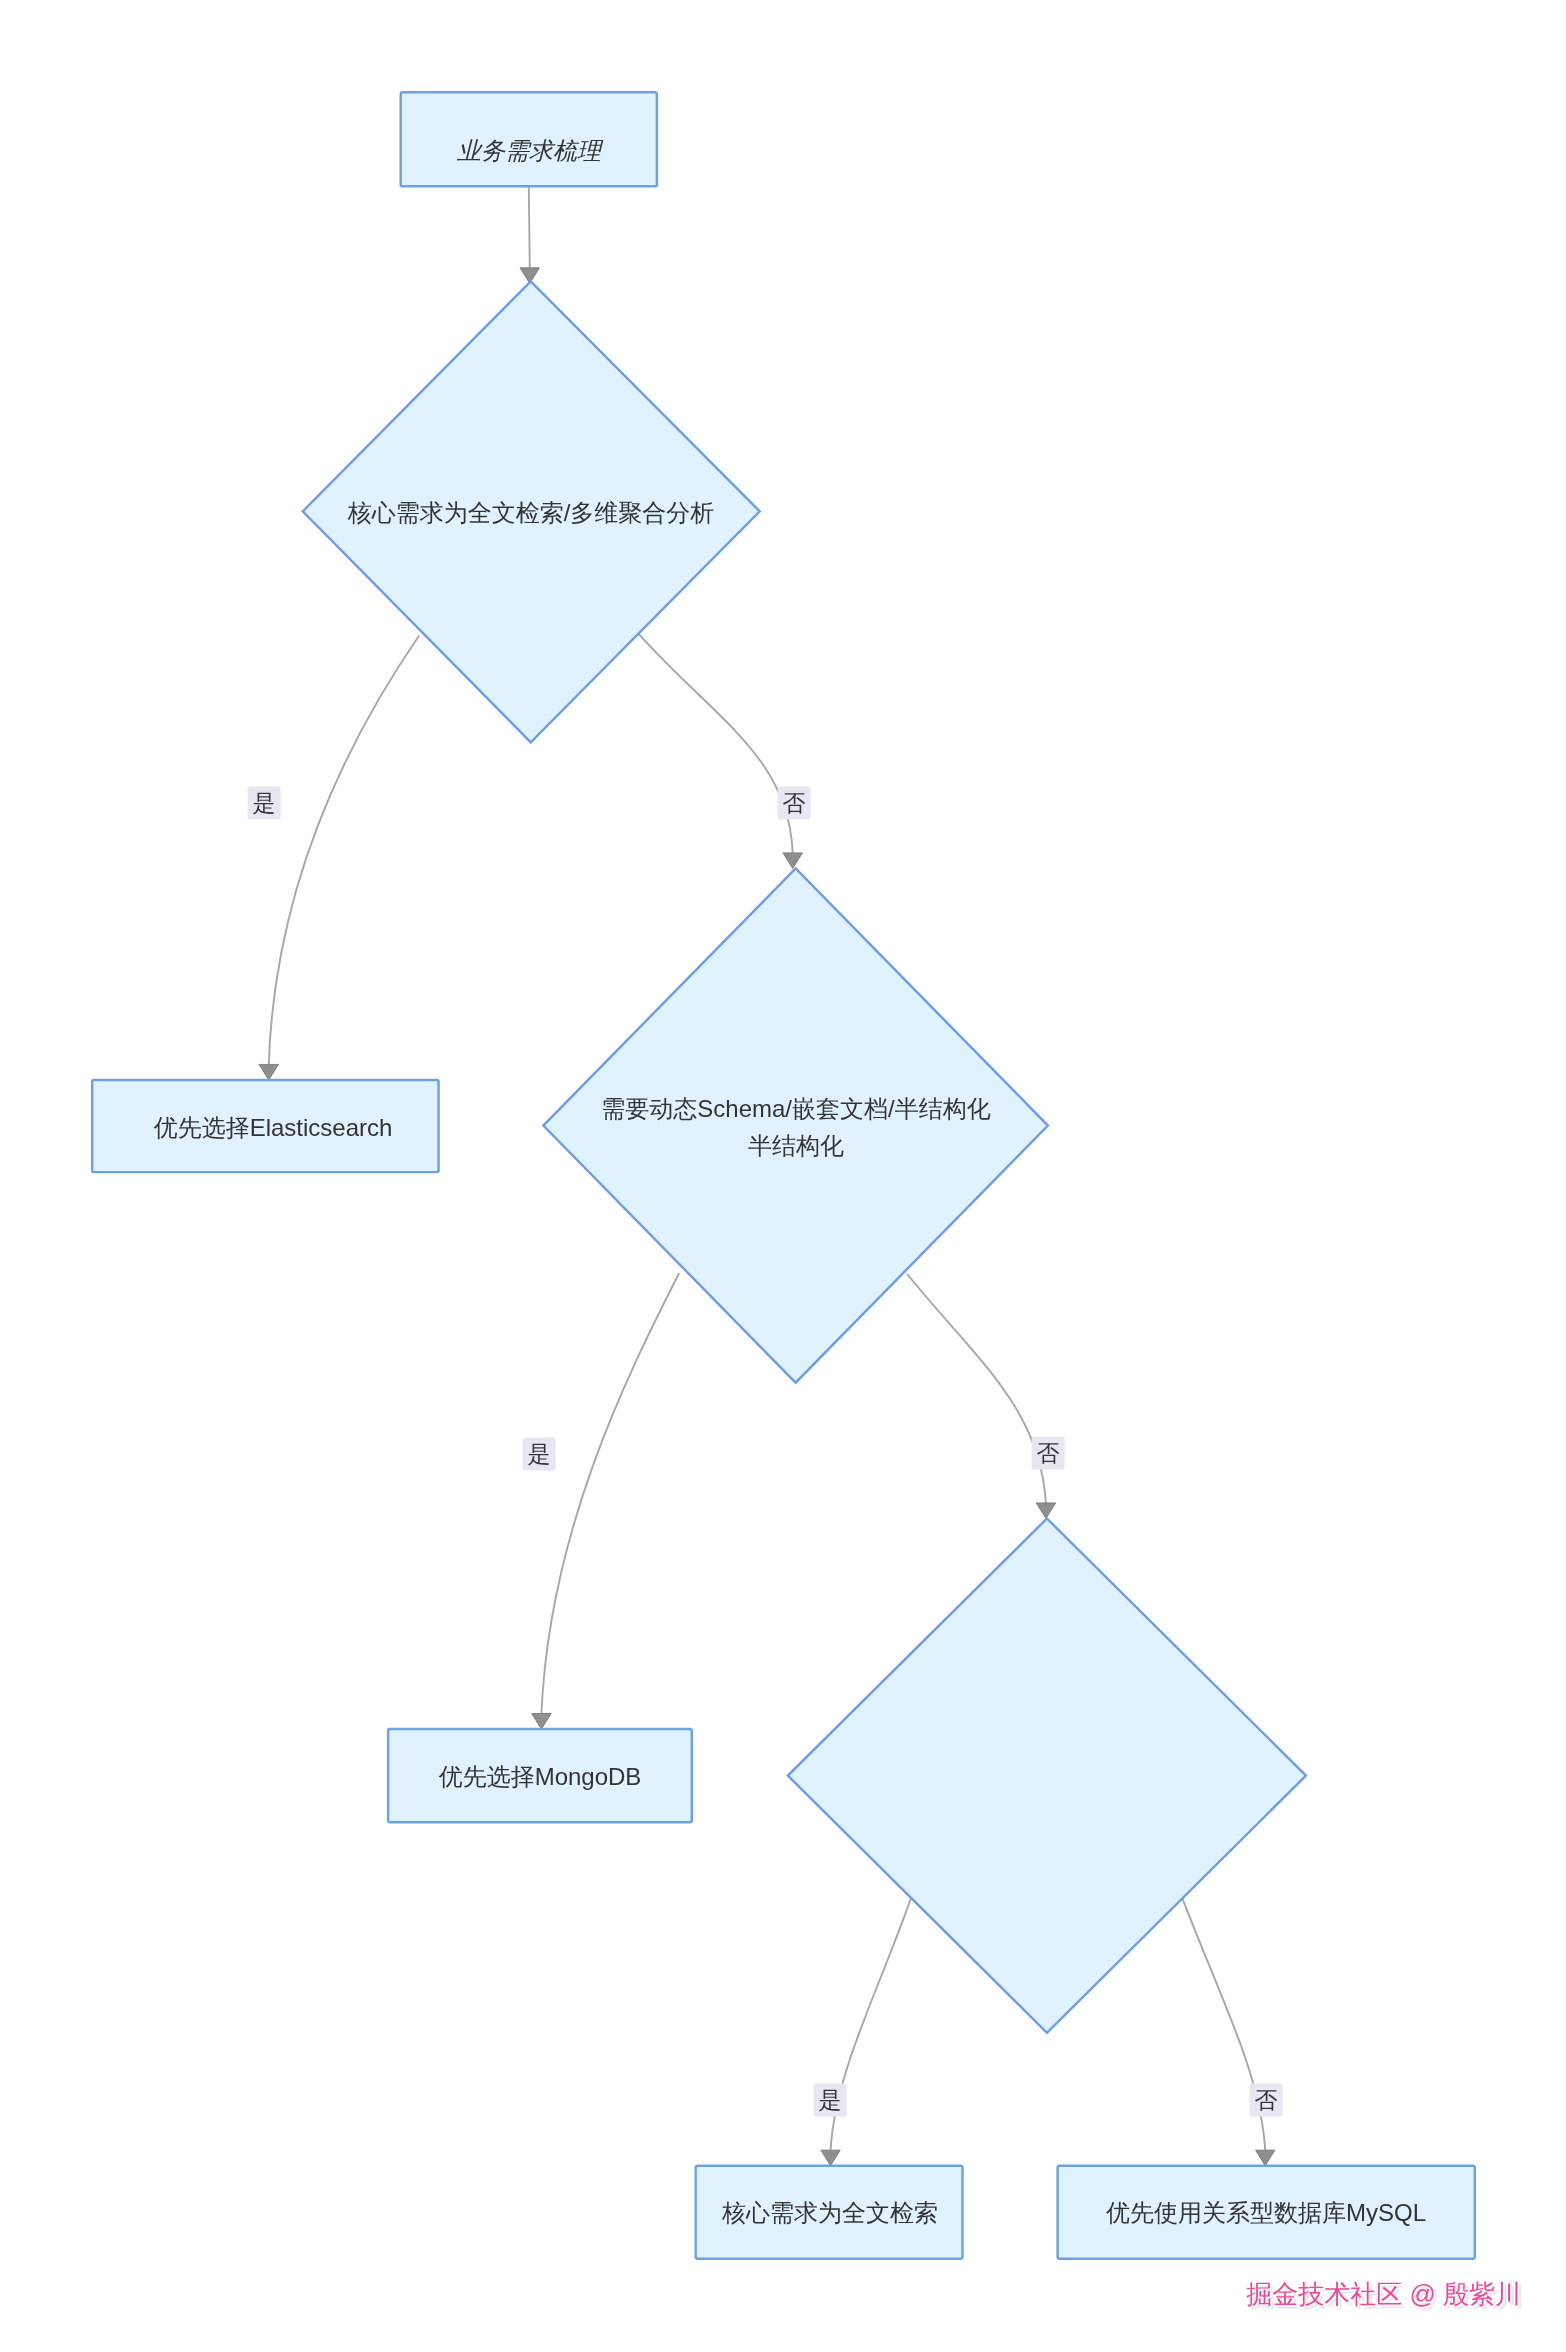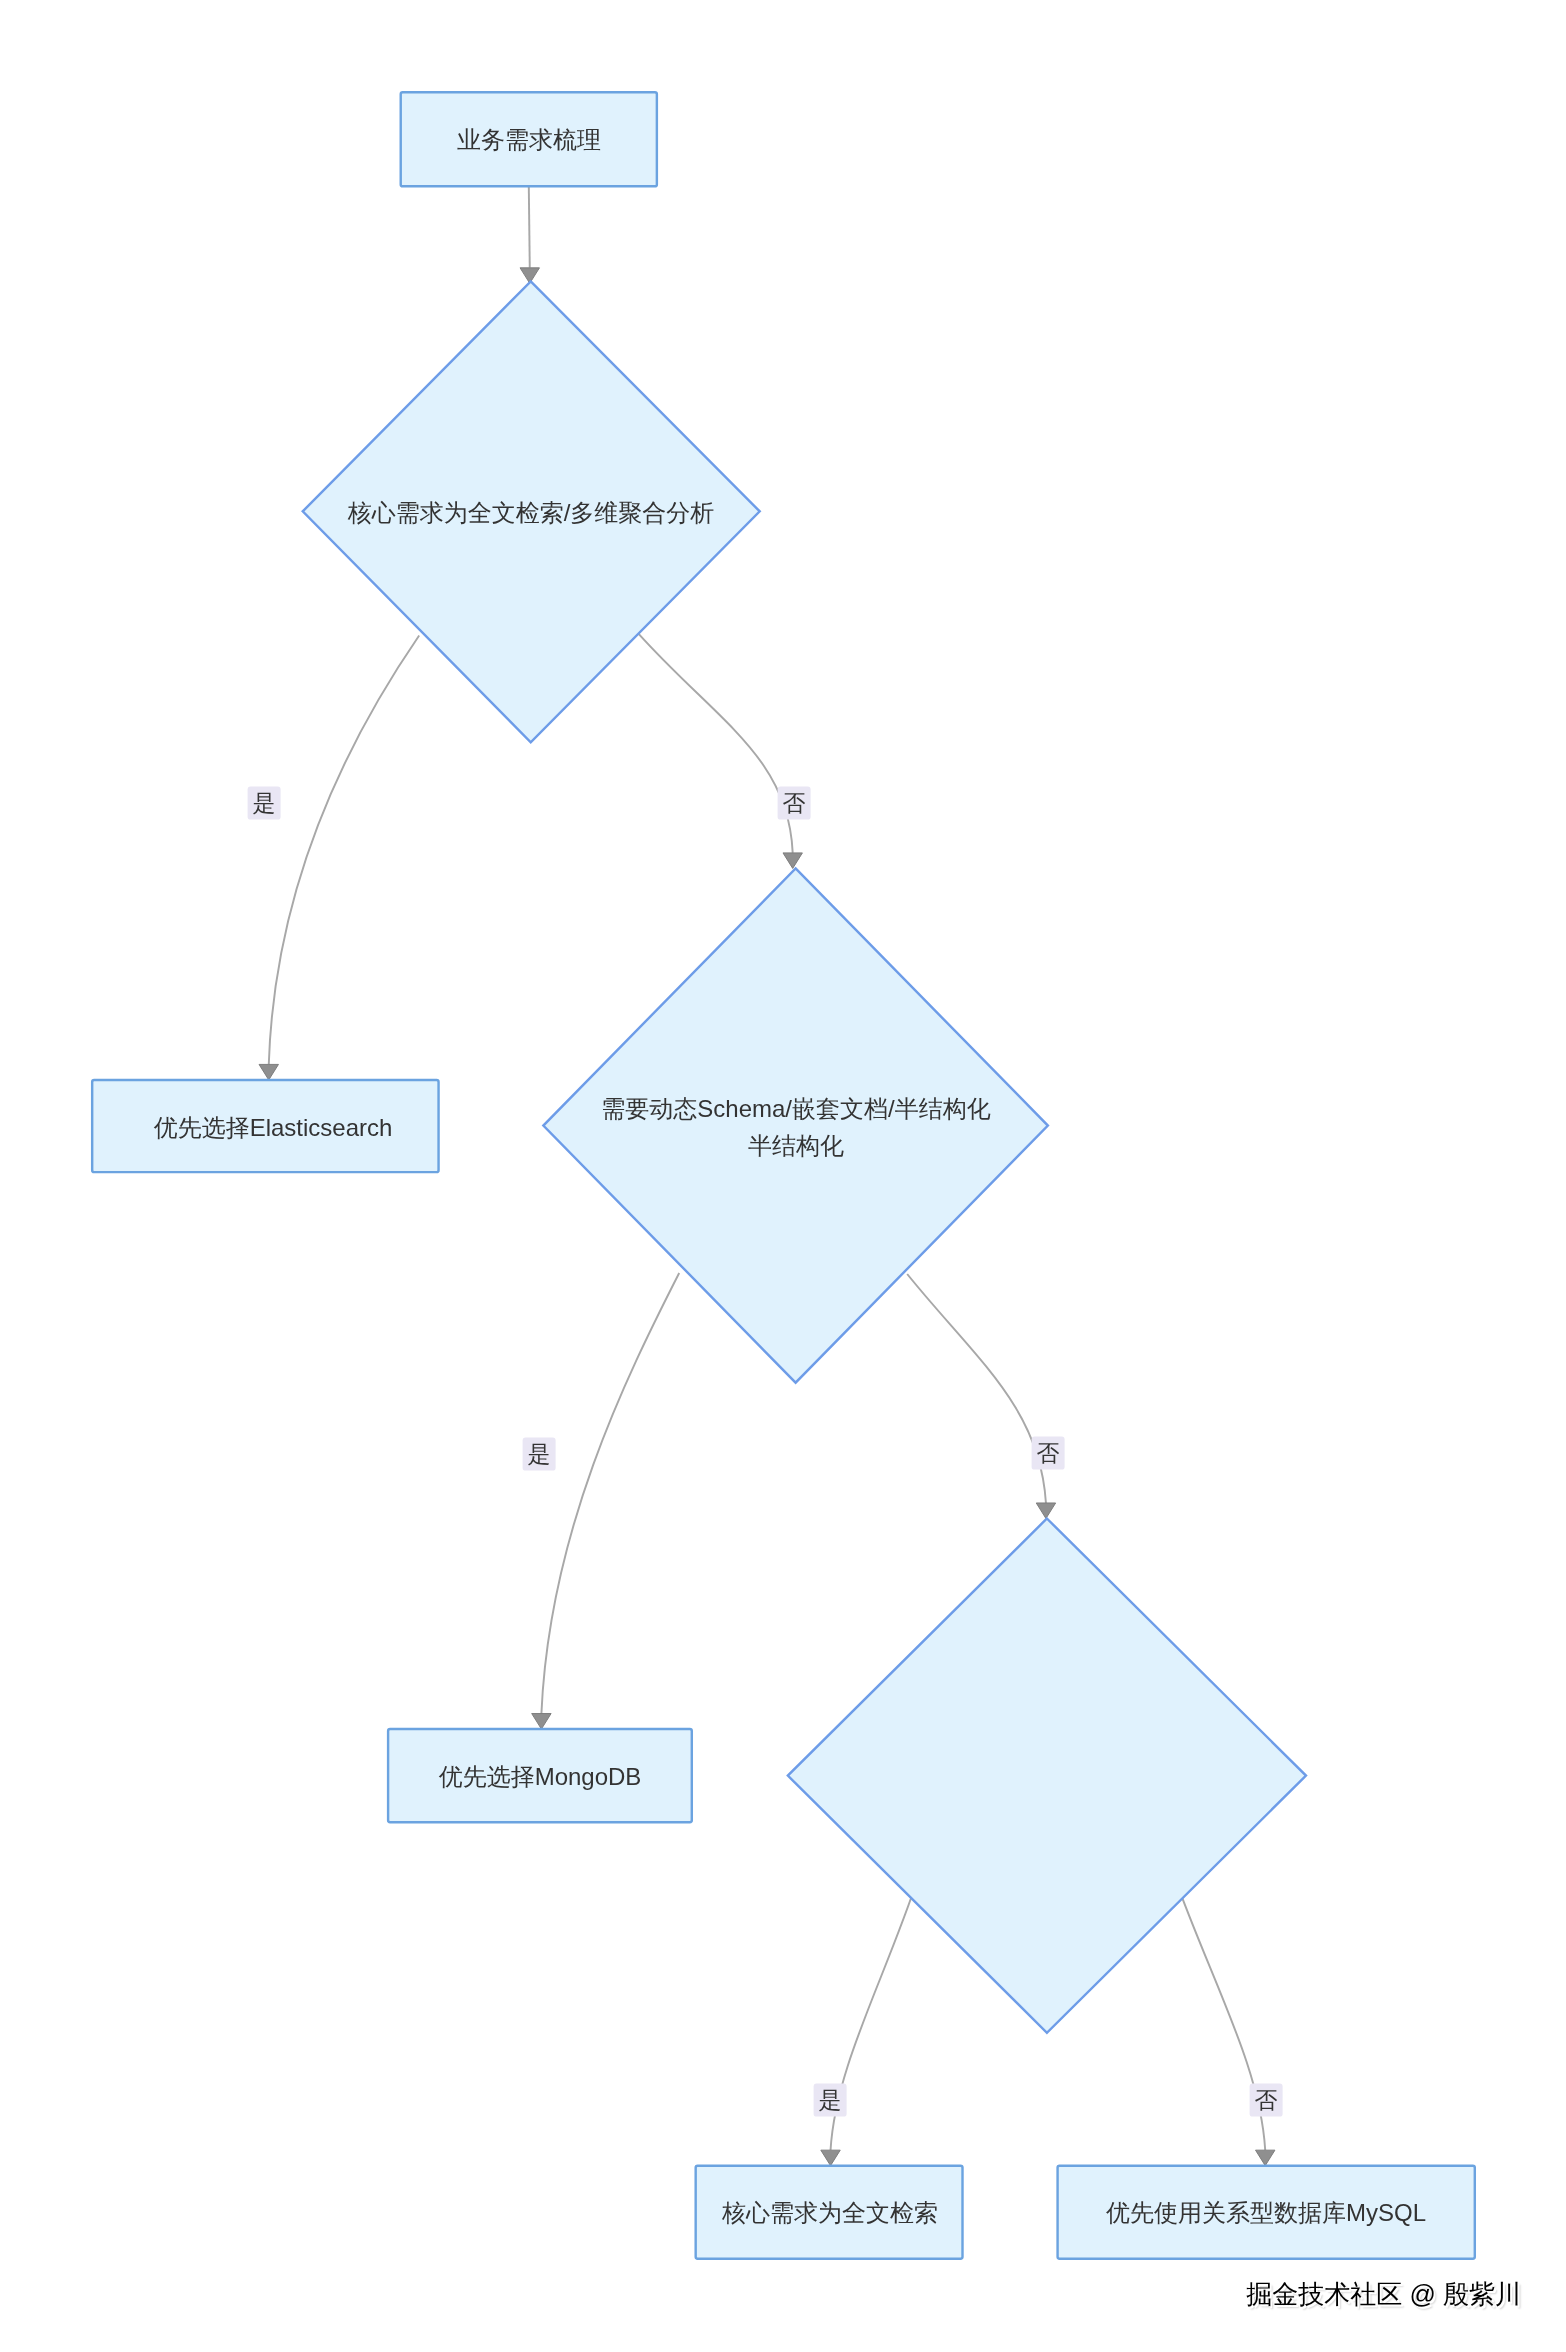--- a/index.html
+++ b/index.html
@@ -36,21 +36,21 @@
     color: #343434;
     font-size: 23px;
     line-height: 27px;
     background: #e9e6f4;
     padding: 2.9px 4.9px;
     border-radius: 2.9px;
     white-space: nowrap;
   }
   .watermark {
     position: absolute;
-    color: #000000;
+    color: #ec4899;
     font-size: 26px;
     white-space: nowrap;
     text-shadow: 1.9px 1.9px 0 #ffffff, 2.9px 2.9px 1.9px rgba(0,0,0,0.18);
   }
 </style>
 </head>
 <body>
 
 <div class="canvas">
 
@@ -84,21 +84,21 @@
 
     <g fill="#e0f2fd" stroke="#6ba3e0" stroke-width="2.5">
       <rect x="413" y="95" width="264" height="97" rx="2"></rect>
       <rect x="95" y="1113" width="357" height="95" rx="2"></rect>
       <rect x="400" y="1782" width="313" height="96" rx="2"></rect>
       <rect x="717" y="2232" width="275" height="96" rx="2"></rect>
       <rect x="1090" y="2232" width="430" height="96" rx="2"></rect>
     </g>
   </svg>
 
-  <div class="node-label" style="left:529px; top:139px;">业务需求梳理</div>
+  <div class="node-label" style="left:529px; top:150px;font-style:italic;">业务需求梳理</div>
 
   <div class="node-label" style="left:531px; top:512px;text-align:center;">核心需求为全文检索/多维聚合分析</div>
 
   <div class="node-label" style="left:265px; top:1127px;margin-left:8px;">优先选择Elasticsearch</div>
 
   <div class="node-label" style="left:796px; top:1127px;">
     <span style="display:block">需要动态Schema/嵌套文档/半结构化</span>
     <span style="display:block">半结构化</span>
   </div>
 

